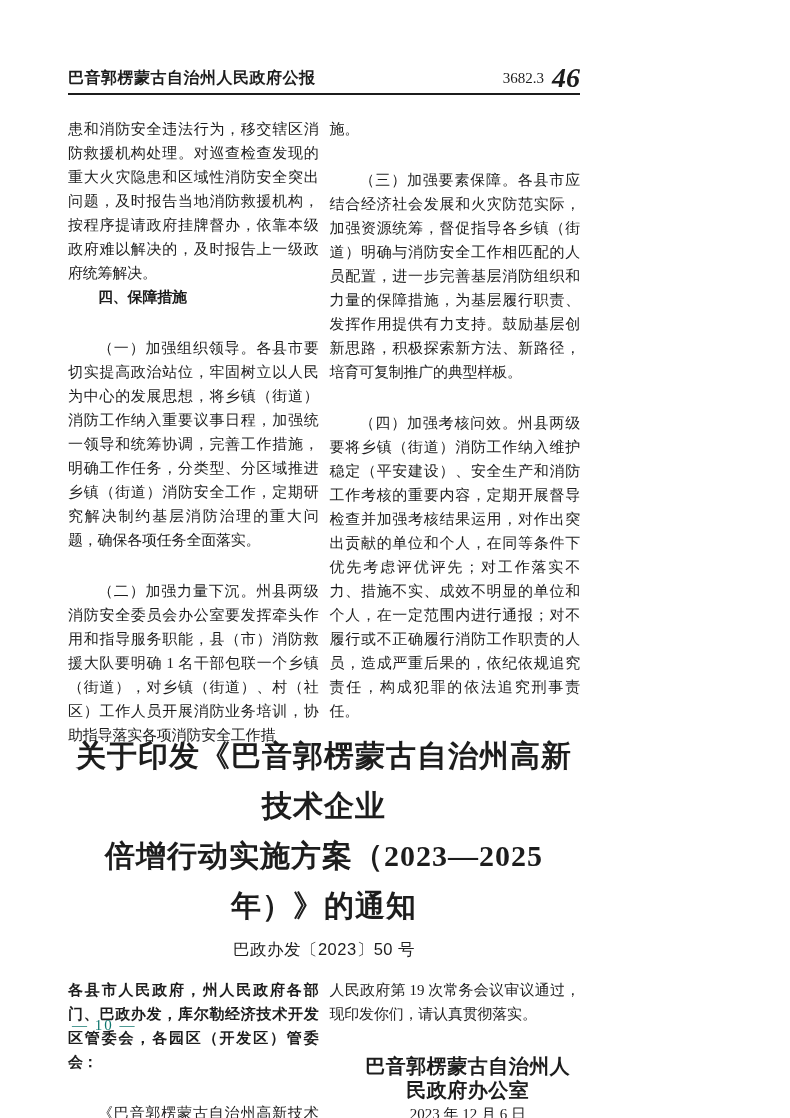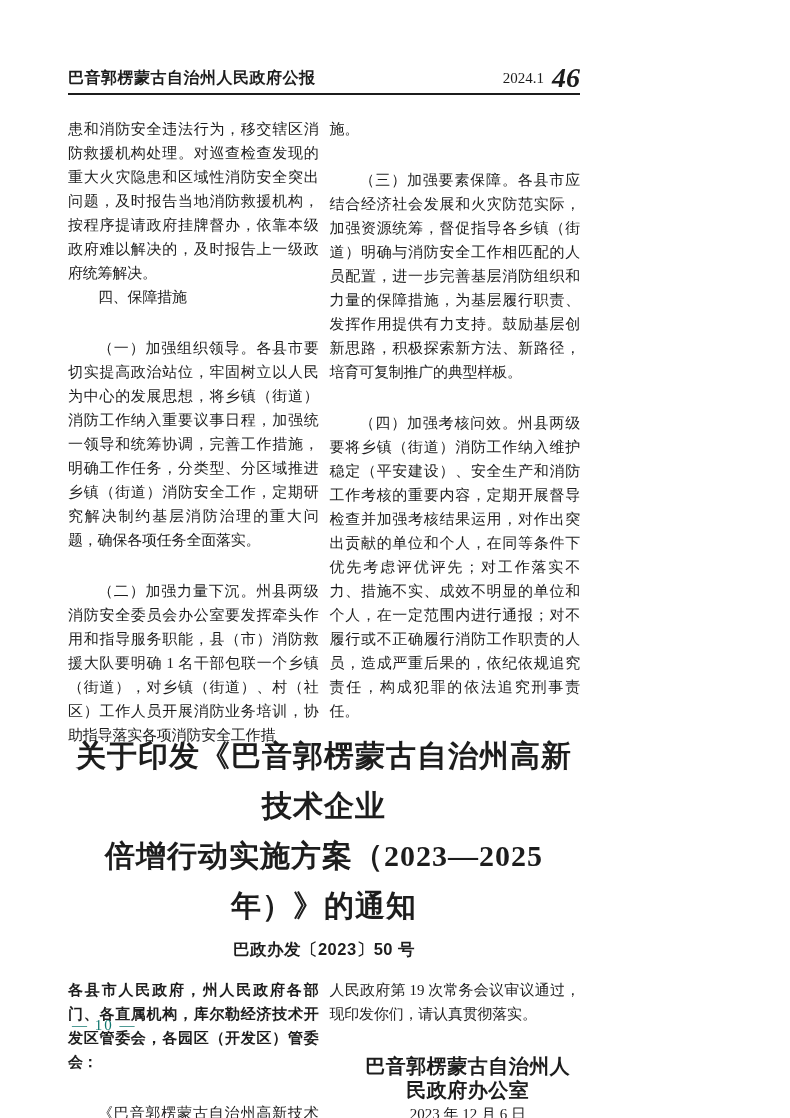--- a/index.html
+++ b/index.html
@@ -56,21 +56,21 @@
   .para, .para-cont, .section-heading, .addressees {
     font-size: 15px;
     line-height: 24px;
     text-align: justify;
     letter-spacing: -0.2px;
   }
   .para { text-indent: 2em; margin-top: 27px; }
   .para-cont { text-indent: 0; }
   .section-heading {
     font-family: "Liberation Sans", sans-serif;
-    font-weight: 400;
+    font-weight: 700;
     text-indent: 2em;
     text-align: left;
   }
   .addressees {
     font-family: "Liberation Sans", sans-serif;
     font-weight: 700;
     text-indent: 0;
   }
 
   
@@ -81,21 +81,21 @@
     font-weight: 700;
     font-size: 30px;
     line-height: 50px;
     letter-spacing: 1px;
   }
   .doc-title .title-line { display: block; }
   .doc-number {
     margin-top: 6px;
     text-align: center;
     font-family: "Liberation Sans", sans-serif;
-    font-weight: 700;
+    font-weight: 400;
     font-size: 16.5px;
     line-height: 24px;
     letter-spacing: 0.5px;
   }
 
   .bottom-cols { margin-top: 17px; height: 150px; }
 
   .signature-block {
     margin-top: 28px;
     text-align: center;
@@ -125,21 +125,21 @@
 </style>
 </head>
 <body>
 
 <div class="page">
   <div class="content">
 
     <header class="page-header">
       <span class="gazette-title">巴音郭楞蒙古自治州人民政府公报</span>
       <span class="issue-info">
-        <span class="issue-date">2024.1</span>
+        <span class="issue-date">3682.3</span>
         <span class="issue-number">46</span>
       </span>
     </header>
 
     <section class="cols top-cols">
       <div class="col">
         <p class="para-cont">患和消防安全违法行为，移交辖区消防救援机构处理。对巡查检查发现的重大火灾隐患和区域性消防安全突出问题，及时报告当地消防救援机构，按程序提请政府挂牌督办，依靠本级政府难以解决的，及时报告上一级政府统筹解决。</p>
         <p class="section-heading">四、保障措施</p>
         <p class="para">（一）加强组织领导。各县市要切实提高政治站位，牢固树立以人民为中心的发展思想，将乡镇（街道）消防工作纳入重要议事日程，加强统一领导和统筹协调，完善工作措施，明确工作任务，分类型、分区域推进乡镇（街道）消防安全工作，定期研究解决制约基层消防治理的重大问题，确保各项任务全面落实。</p>
         <p class="para">（二）加强力量下沉。州县两级消防安全委员会办公室要发挥牵头作用和指导服务职能，县（市）消防救援大队要明确 1 名干部包联一个乡镇（街道），对乡镇（街道）、村（社区）工作人员开展消防业务培训，协助指导落实各项消防安全工作措</p>
@@ -153,21 +153,21 @@
 
     <h1 class="doc-title">
       <span class="title-line">关于印发《巴音郭楞蒙古自治州高新技术企业</span>
       <span class="title-line">倍增行动实施方案（2023—2025 年）》的通知</span>
     </h1>
 
     <div class="doc-number">巴政办发〔2023〕50 号</div>
 
     <section class="cols bottom-cols">
       <div class="col">
-        <p class="addressees">各县市人民政府，州人民政府各部门、各直属机构，库尔勒经济技术开发区管委会，各园区（开发区）管委会：</p>
+        <p class="addressees">各县市人民政府，州人民政府各部门、巴政办发，库尔勒经济技术开发区管委会，各园区（开发区）管委会：</p>
         <p class="para">《巴音郭楞蒙古自治州高新技术企业倍增行动实施方案（2023—2025 年）》已经自治州第十五届</p>
       </div>
       <div class="col">
         <p class="para-cont">人民政府第 19 次常务会议审议通过，现印发你们，请认真贯彻落实。</p>
         <div class="signature-block">
           <div class="signer">巴音郭楞蒙古自治州人民政府办公室</div>
           <div class="sign-date">2023 年 12 月 6 日</div>
         </div>
       </div>
     </section>

